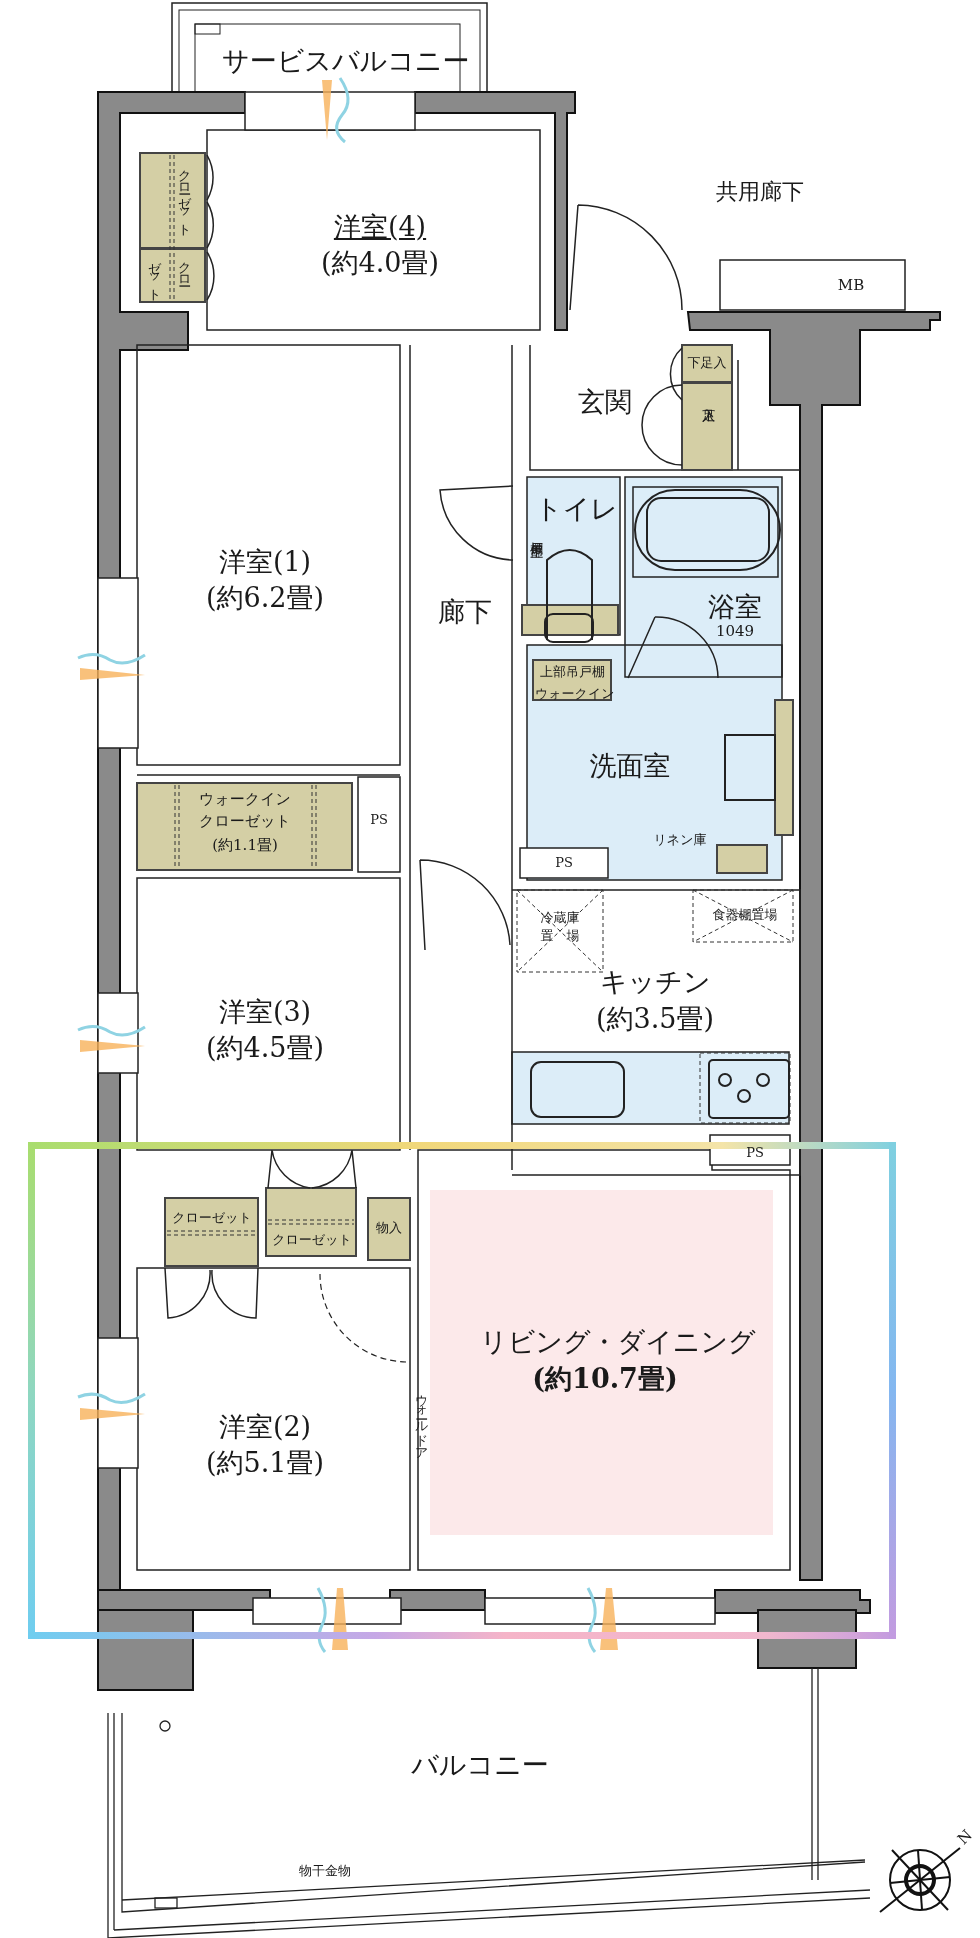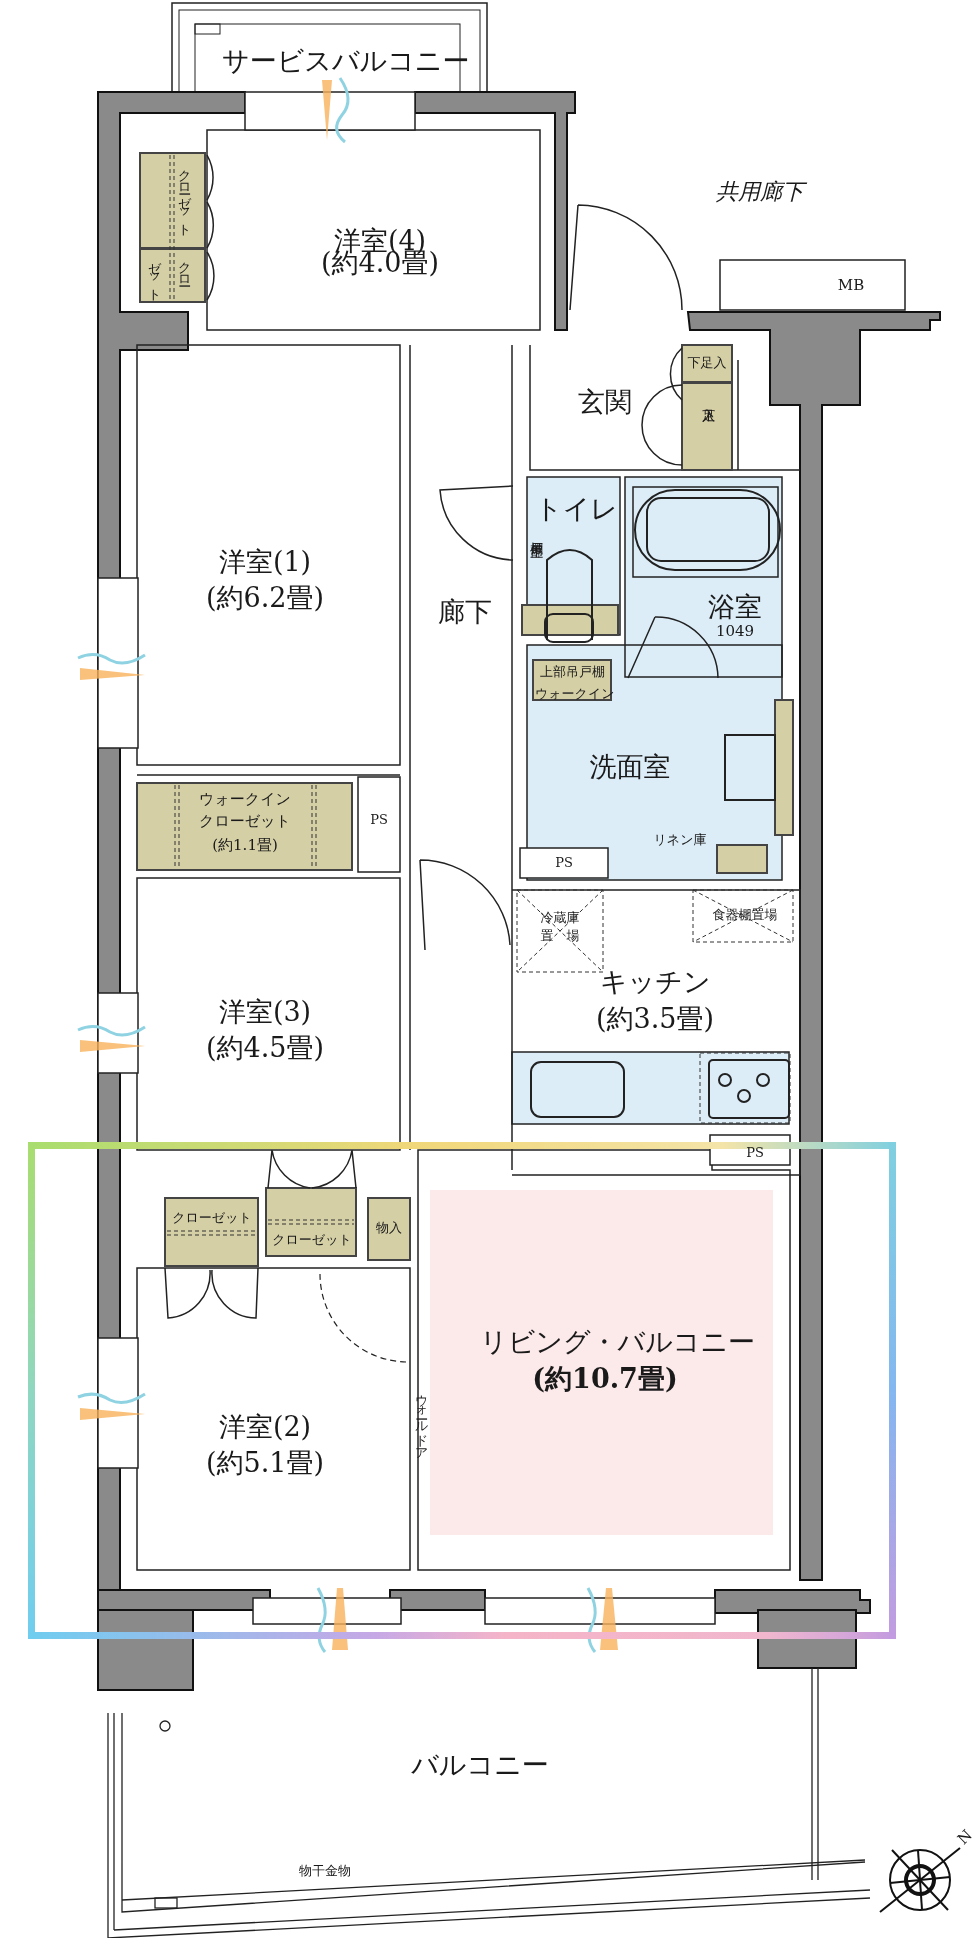--- a/index.html
+++ b/index.html
@@ -1,20 +1,20 @@
 <!DOCTYPE html>
 <html><head>
 <meta charset="utf-8">
 <style>
   html,body{margin:0;padding:0;background:#ffffff;}
   body{width:980px;height:1938px;position:relative;overflow:hidden;font-family:"DejaVu Serif","Liberation Serif",serif;color:#1a1a1a;}
   #plan{position:absolute;left:0;top:0;width:980px;height:1938px;}
   .lbl{position:absolute;text-align:center;white-space:nowrap;line-height:1.25;color:#1a1a1a;}
   .room-big{font-size:27px;}
-  .room-med{font-size:22px;font-style:italic;}
+  .room-med{font-size:22px;}
   .room-sm{font-size:15px;}
   .room-xs{font-size:13px;}
   .vtext{writing-mode:vertical-rl;text-orientation:upright;letter-spacing:-1px;}
 </style>
 </head>
 <body>
 
 <svg id="plan" viewBox="0 0 980 1938" xmlns="http://www.w3.org/2000/svg">
   <defs>
     <linearGradient id="gTop" x1="0" y1="0" x2="1" y2="0">
@@ -235,41 +235,41 @@
     <line x1="-28" y1="-30" x2="28" y2="30" stroke-width="2"></line>
     <line x1="-30" y1="3" x2="30" y2="-3" stroke-width="2"></line>
     <line x1="-2" y1="-30" x2="2" y2="30" stroke-width="2"></line>
   </g>
 </svg>
 
 <div class="lbl room-big" style="left:222px;top:44px;width:220px;">サービスバルコニー</div>
 <div class="lbl room-med" style="left:685px;top:178px;width:150px;">共用廊下</div>
 <div class="lbl room-sm" style="left:795px;top:276px;width:40px;margin-left:36px;">MB</div>
 
-<div class="lbl room-big" style="left:310px;top:224px;width:140px;">洋室(4)</div>
+<div class="lbl room-big" style="left:310px;top:210px;width:140px;text-decoration:underline;">洋室(4)</div>
 <div class="lbl room-big" style="left:305px;top:246px;width:150px;">(約4.0畳)</div>
 
 <div class="lbl room-big" style="left:195px;top:545px;width:140px;">洋室(1)</div>
 <div class="lbl room-big" style="left:190px;top:581px;width:150px;">(約6.2畳)</div>
 
 <div class="lbl room-big" style="left:195px;top:995px;width:140px;">洋室(3)</div>
 <div class="lbl room-big" style="left:190px;top:1031px;width:150px;">(約4.5畳)</div>
 
 <div class="lbl room-big" style="left:195px;top:1410px;width:140px;">洋室(2)</div>
 <div class="lbl room-big" style="left:190px;top:1446px;width:150px;">(約5.1畳)</div>
 
 <div class="lbl room-big" style="left:570px;top:385px;width:70px;">玄関</div>
 <div class="lbl room-big" style="left:430px;top:595px;width:70px;">廊下</div>
 <div class="lbl room-big" style="left:535px;top:492px;width:80px;">トイレ</div>
 <div class="lbl room-big" style="left:700px;top:590px;width:70px;">浴室</div>
 <div class="lbl room-sm" style="left:705px;top:622px;width:60px;">1049</div>
-<div class="lbl room-big" style="left:580px;top:750px;width:100px;">洗面室</div>
+<div class="lbl room-big" style="left:580px;top:750px;width:100px;font-family:Liberation Serif, serif;">洗面室</div>
 <div class="lbl room-big" style="left:600px;top:965px;width:110px;">キッチン</div>
 <div class="lbl room-big" style="left:590px;top:1002px;width:130px;text-align:center;">(約3.5畳)</div>
-<div class="lbl room-big" style="left:480px;top:1325px;width:250px;">リビング・バルコニー</div>
+<div class="lbl room-big" style="left:480px;top:1325px;width:250px;">リビング・ダイニング</div>
 <div class="lbl room-big" style="left:530px;top:1362px;width:150px;font-weight:bold;">(約10.7畳)</div>
 
 <div class="lbl room-xs vtext" style="left:176px;top:160px;">クローゼット</div>
 <div class="lbl room-xs vtext" style="left:176px;top:252px;">クロー</div>
 <div class="lbl room-xs vtext" style="left:146px;top:252px;">ゼット</div>
 <div class="lbl room-sm" style="left:190px;top:790px;width:110px;">ウォークイン</div>
 <div class="lbl room-sm" style="left:190px;top:812px;width:110px;">クローゼット</div>
 <div class="lbl room-sm" style="left:190px;top:836px;width:110px;">(約1.1畳)</div>
 <div class="lbl room-xs" style="left:168px;top:1210px;width:88px;">クローゼット</div>
 <div class="lbl room-xs" style="left:268px;top:1232px;width:88px;">クローゼット</div>

